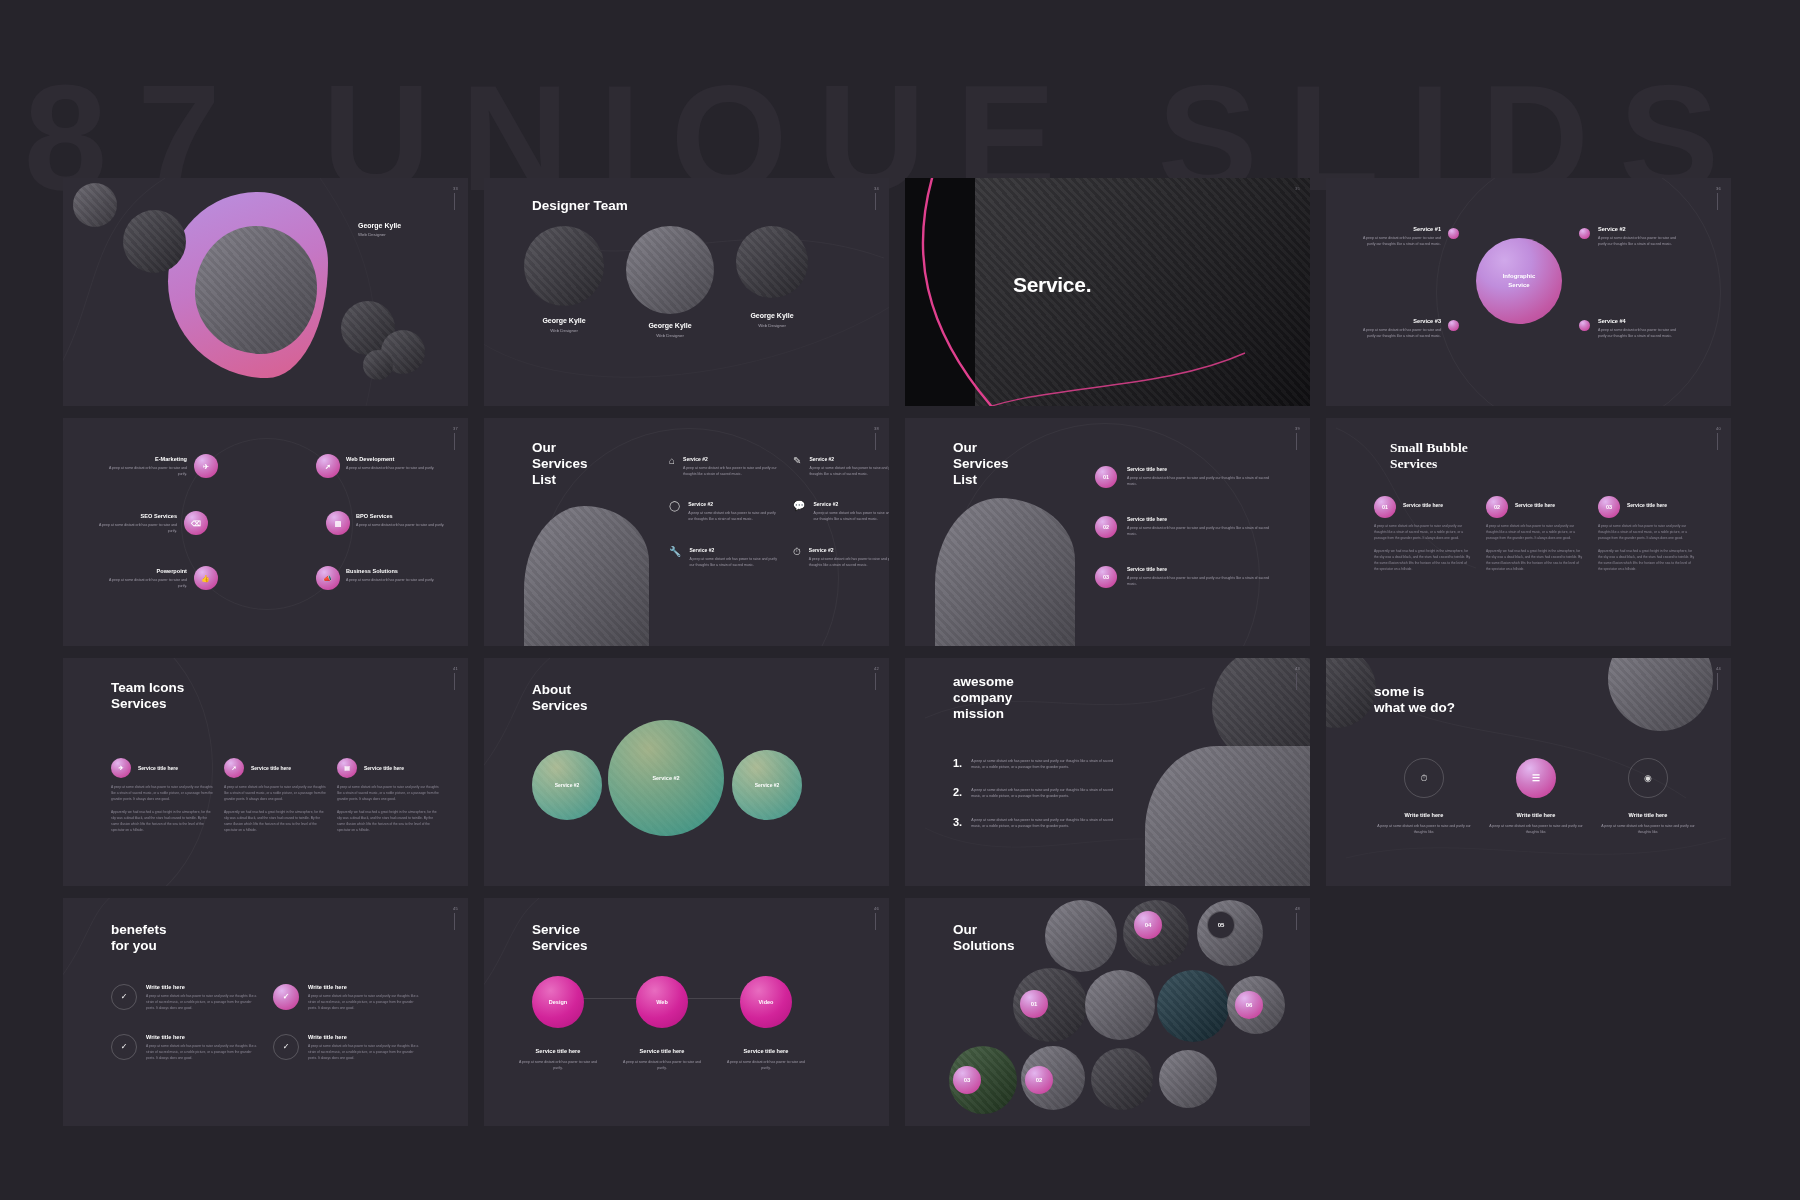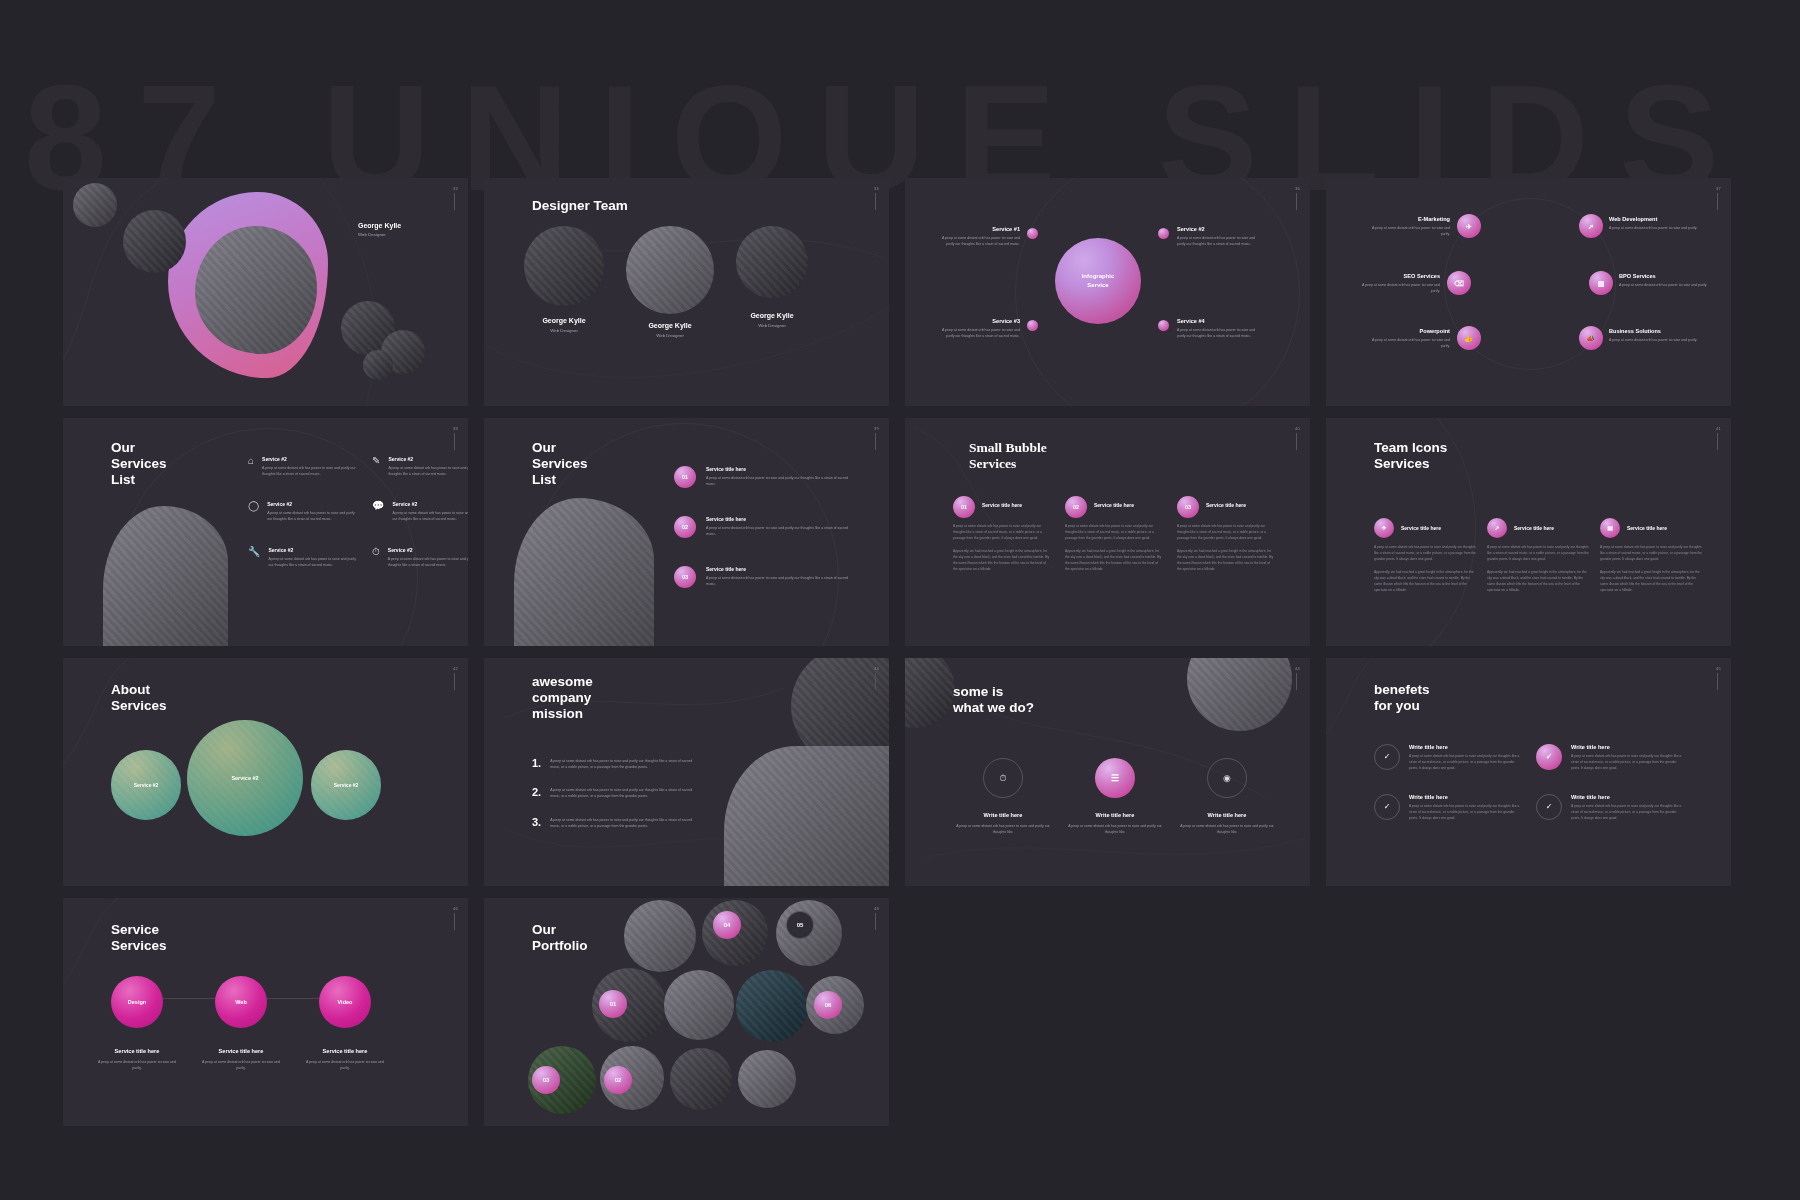--- a/index.html
+++ b/index.html
@@ -149,20 +149,29 @@
         <div class="t-role" style="margin-top:4px">Web Designer</div>
       </div>
       <div style="width:72px;text-align:center">
         <div class="ph circ d" style="width:72px;height:72px;margin:0 auto;"></div>
         <div class="t-name" style="margin-top:14px">George Kylle</div>
         <div class="t-role" style="margin-top:4px">Web Designer</div>
       </div>
     </div>
   </div>
 
+  <div class="slide dark">
+    <div class="ph" style="position:absolute;left:70px;top:0;width:335px;height:228px;background-color:#17161a;"></div>
+    <svg class="pinkcurve" viewBox="0 0 405 228" preserveAspectRatio="none">
+      <path d="M30 -10 C 5 70, 15 150, 95 238" stroke="#e0408e" fill="none" stroke-width="2.4"></path>
+      <path d="M60 238 C 130 205, 250 215, 340 175" stroke="#e0408e" fill="none" stroke-width="1.4" opacity=".85"></path>
+    </svg>
+    <div class="hero-title" style="position:absolute;left:108px;top:95px;">Service.</div>
+    <div class="pagenum" style="color:#6b6872">35</div>
+  </div>
 
   <div class="slide">
     <div class="swoosh" style="left:110px;top:-28px;width:285px;height:285px;"></div>
     <div class="pagenum">36</div>
     <div class="pagebar"></div>
     <div class="bub" style="position:absolute;left:150px;top:60px;width:86px;height:86px;flex-direction:column;font-size:6px;line-height:1.45;">
       <span>Infographic</span>
       <span>Service</span>
     </div>
 
@@ -595,21 +604,21 @@
       </div>
     </div>
   </div>
 
 
   <div class="slide">
     <div class="pagenum">48</div>
     <div class="pagebar"></div>
     <div class="h-mid" style="position:absolute;left:48px;top:24px;">
       <div>Our</div>
-      <div>Portfolio</div>
+      <div>Solutions</div>
     </div>
 
     <div class="ph circ l" style="position:absolute;left:140px;top:2px;width:72px;height:72px;"></div>
     <div class="ph circ d" style="position:absolute;left:218px;top:2px;width:66px;height:66px;"></div>
     <div class="ph circ l" style="position:absolute;left:292px;top:2px;width:66px;height:66px;"></div>
     <div class="ph circ d" style="position:absolute;left:108px;top:70px;width:74px;height:74px;"></div>
     <div class="ph circ l" style="position:absolute;left:180px;top:72px;width:70px;height:70px;"></div>
     <div class="ph circ d" style="position:absolute;left:252px;top:72px;width:72px;height:72px;background-color:#1c3845"></div>
     <div class="ph circ l" style="position:absolute;left:322px;top:78px;width:58px;height:58px;"></div>
     <div class="ph circ d" style="position:absolute;left:44px;top:148px;width:68px;height:68px;background-color:#2d4a2b"></div>

